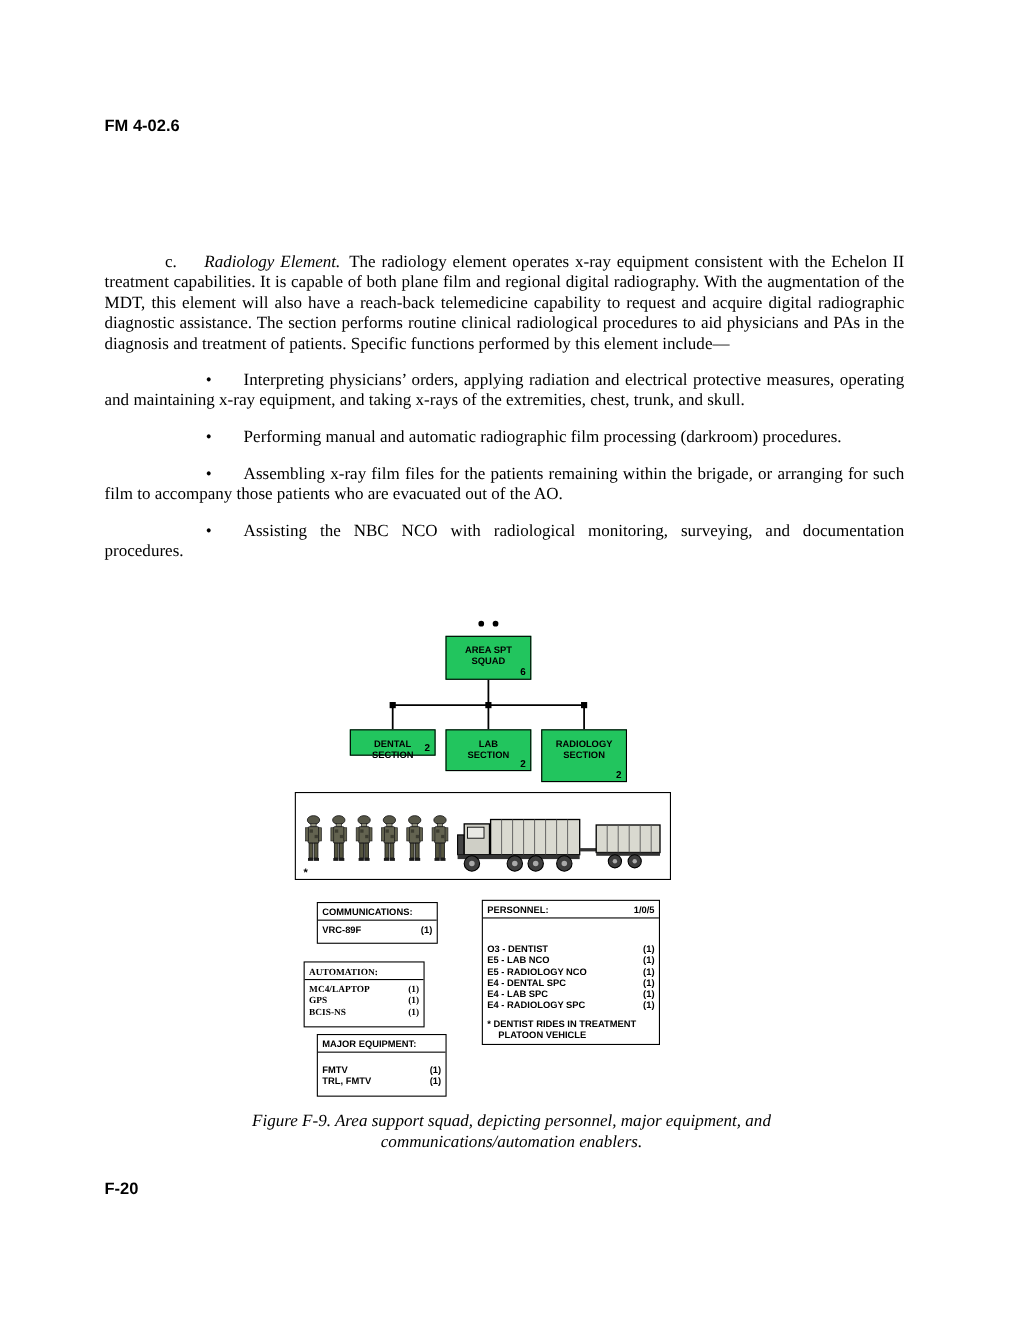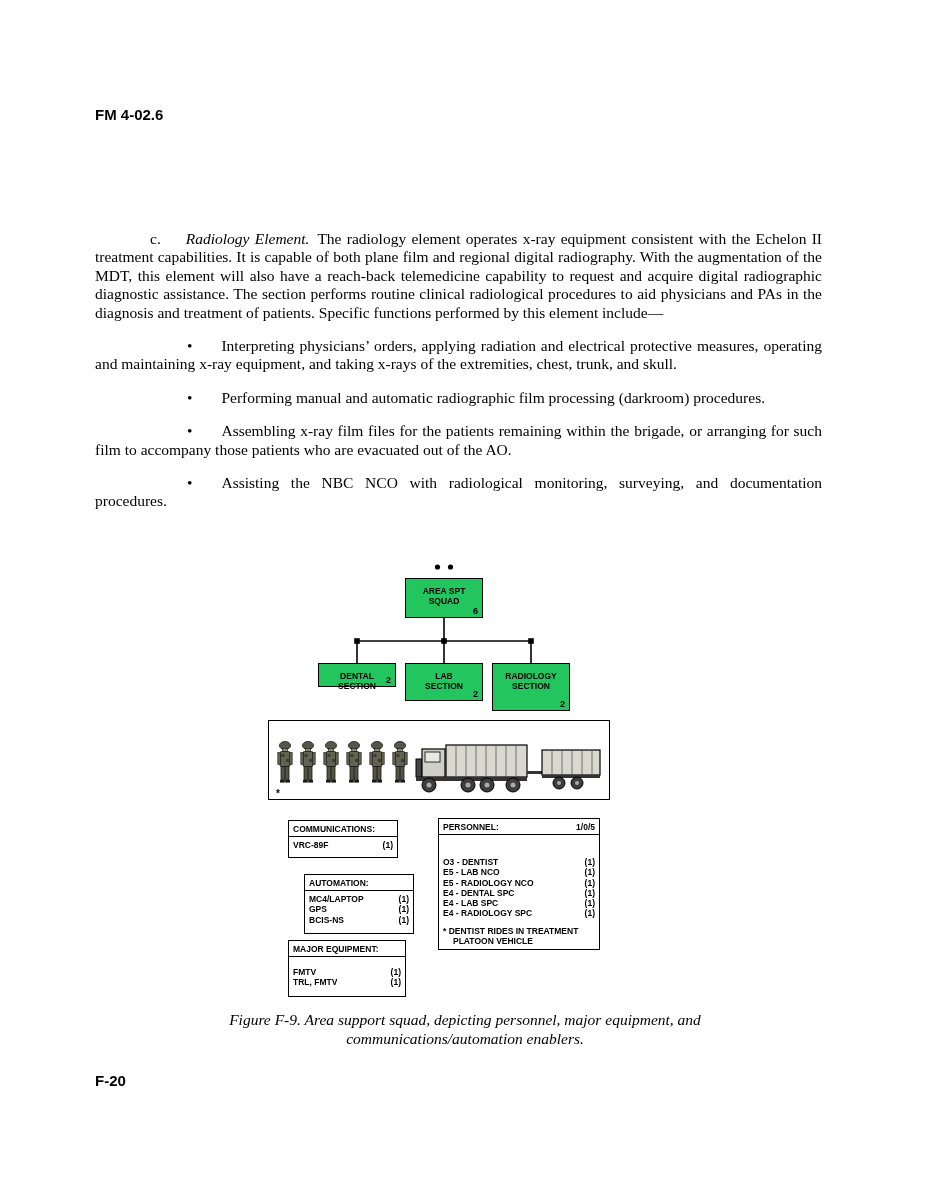--- a/index.html
+++ b/index.html
@@ -199,21 +199,21 @@
       <span>COMMUNICATIONS:</span>
     </div>
     <div class="rows">
       <div class="row">
         <span>VRC-89F</span>
         <span>(1)</span>
       </div>
     </div>
   </div>
 
-  <div class="infobox" style="left:304px; top:874px; width:110px; height:60px;">
+  <div class="infobox" style="left:276px; top:874px; width:110px; height:60px;font-family:Liberation Serif, serif;">
     <div class="title">
       <span>AUTOMATION:</span>
     </div>
     <div class="rows">
       <div class="row">
         <span>MC4/LAPTOP</span>
         <span>(1)</span>
       </div>
       <div class="row">
         <span>GPS</span>

